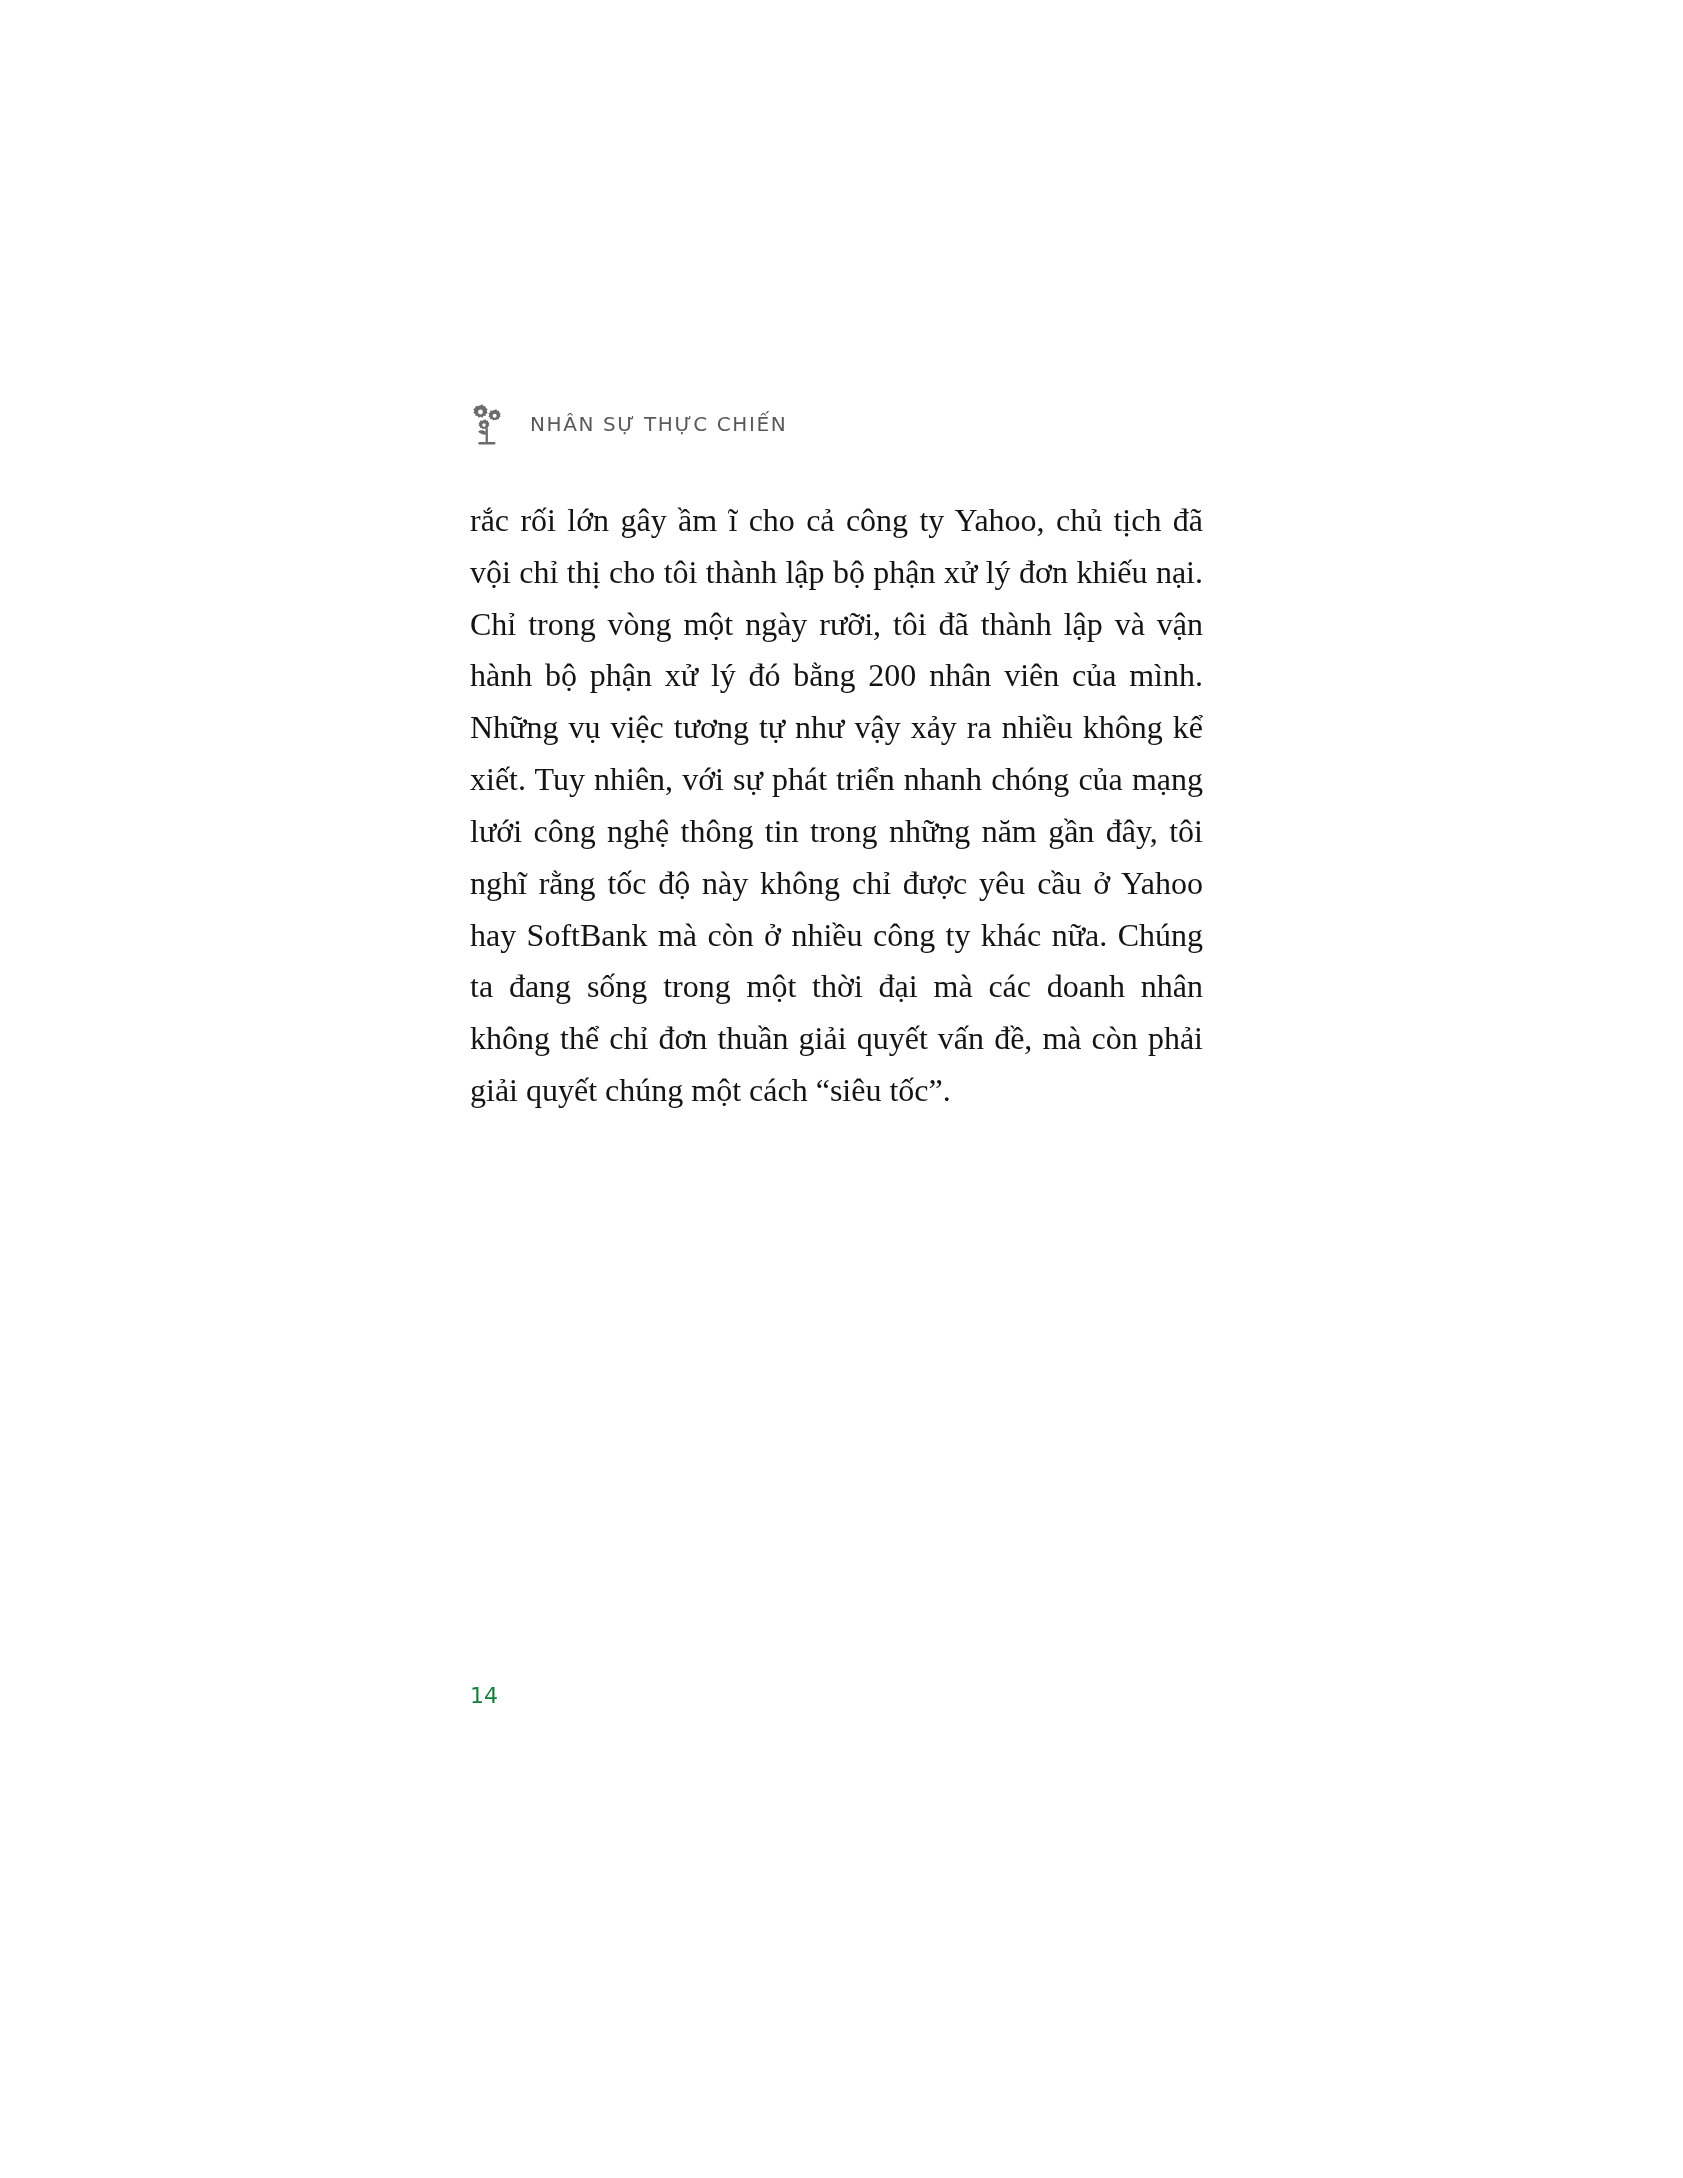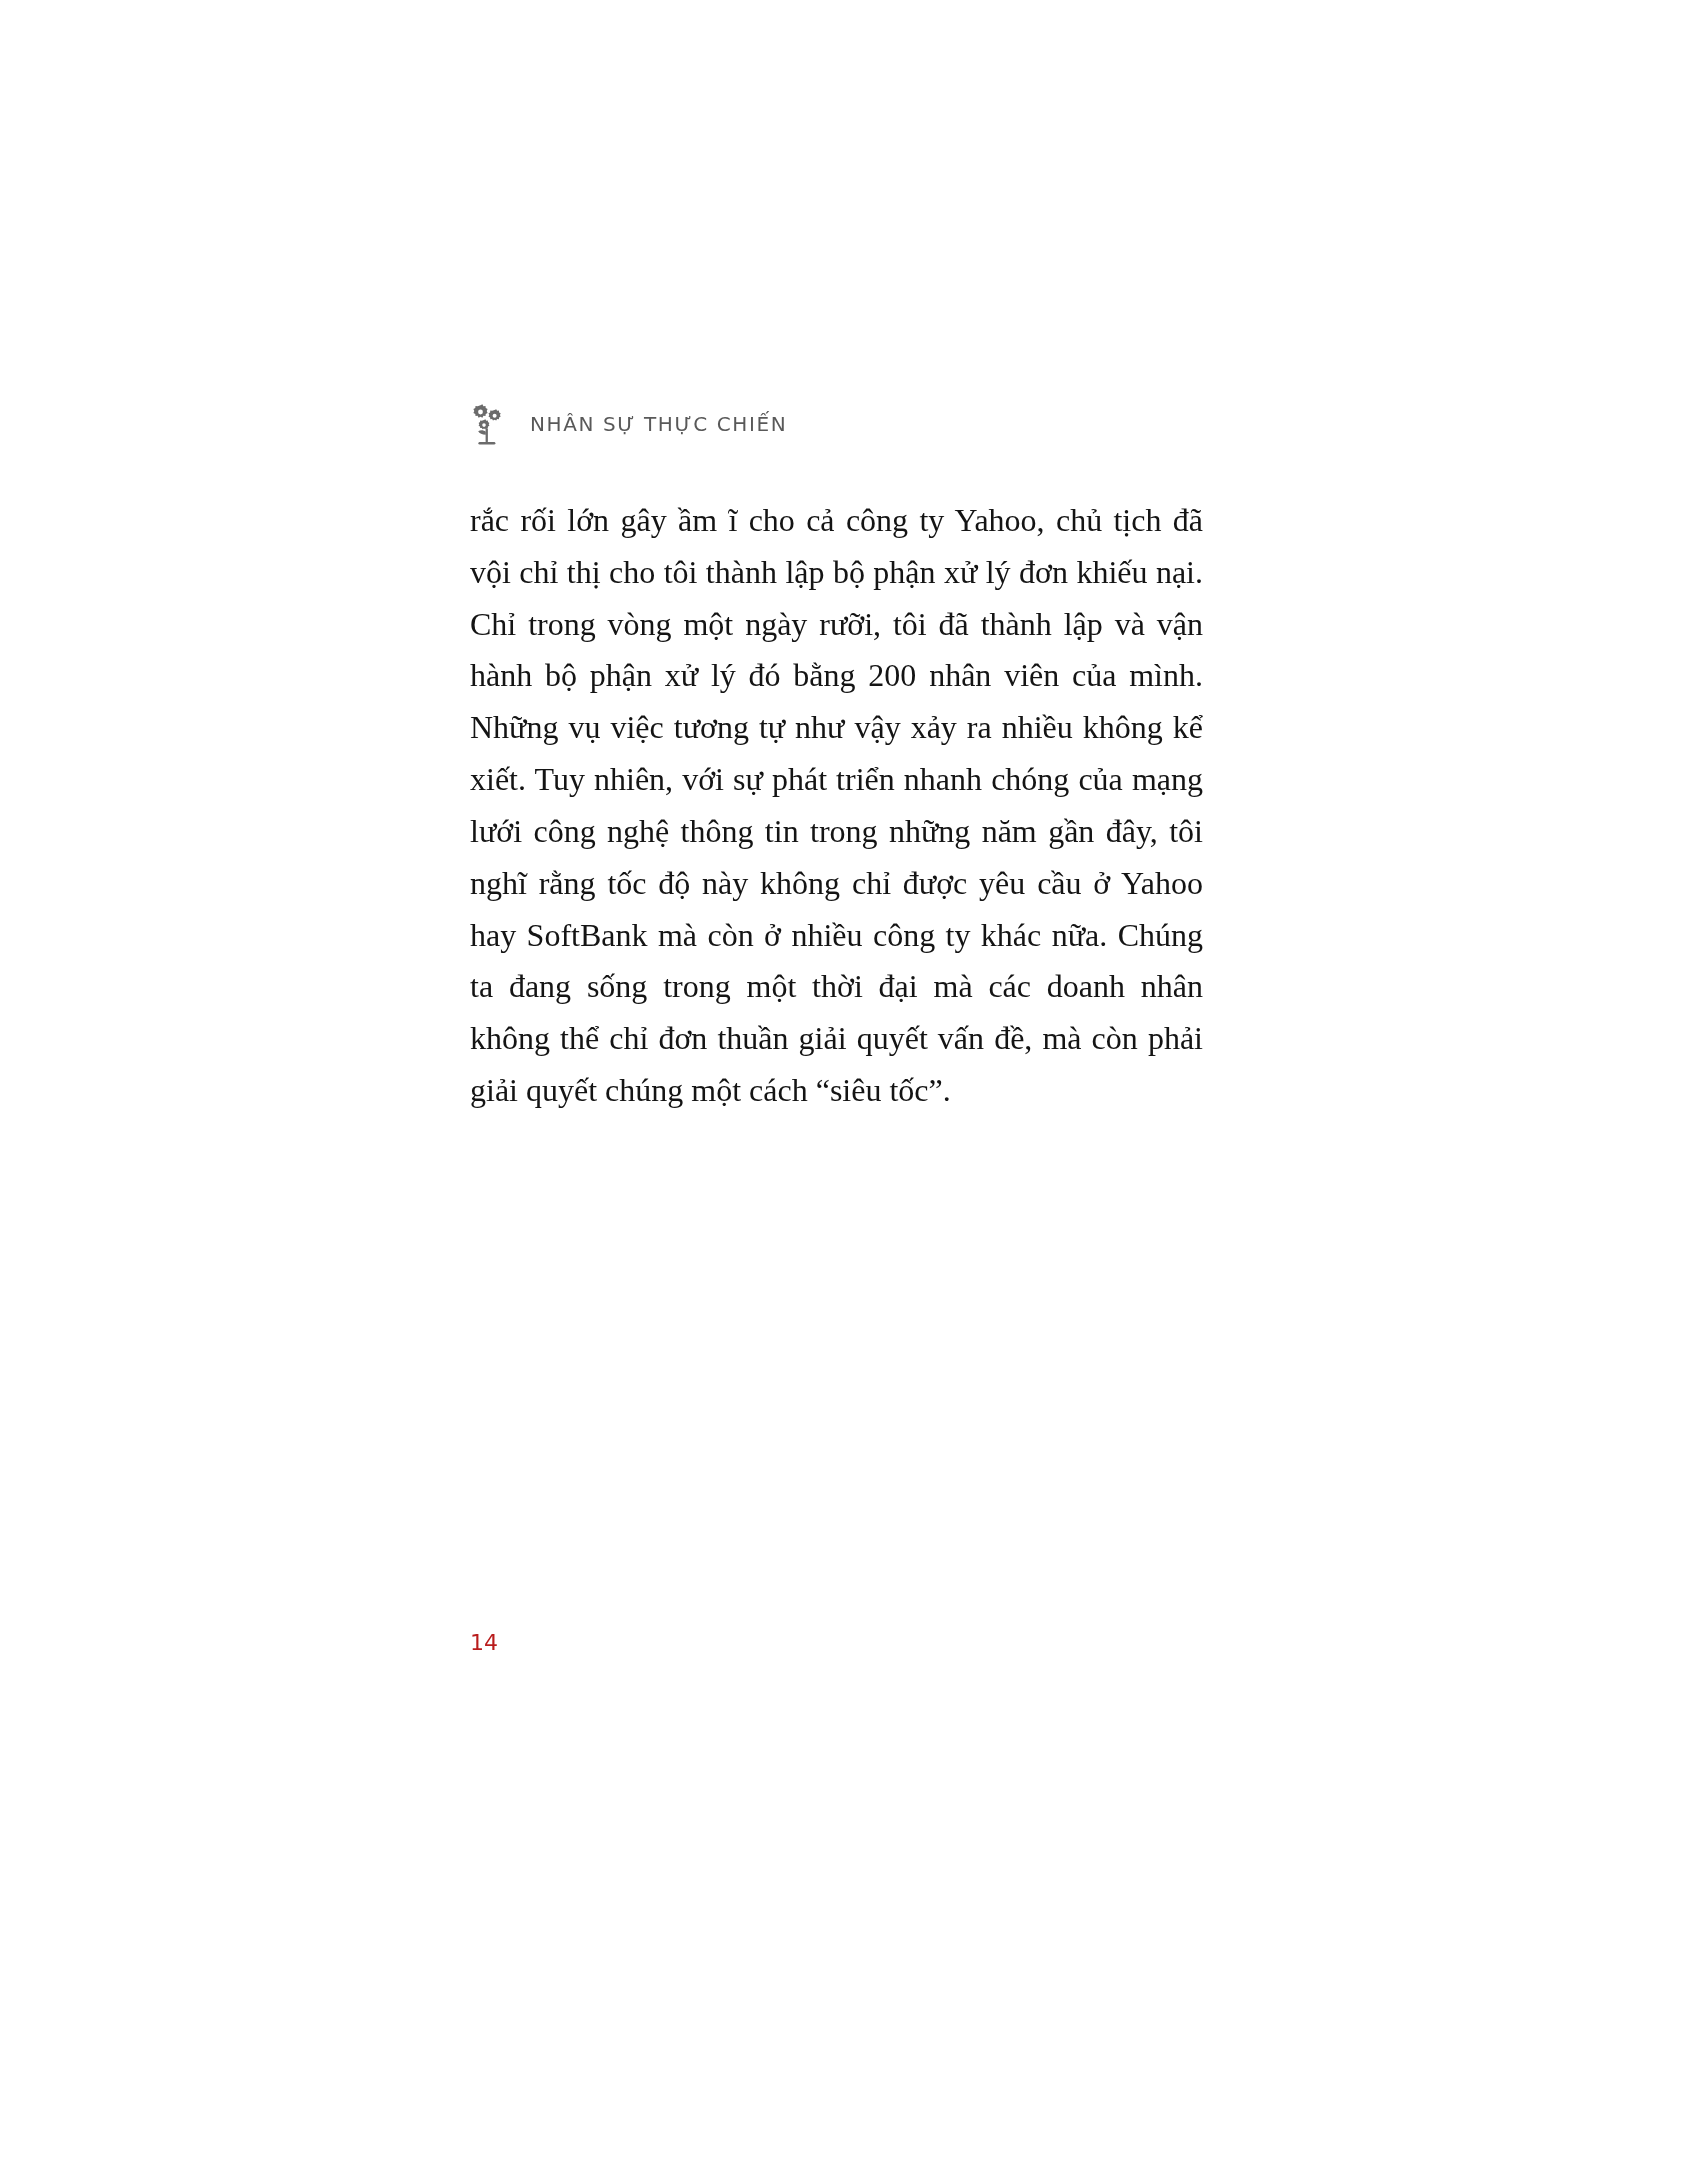--- a/index.html
+++ b/index.html
@@ -73,24 +73,24 @@
     letter-spacing: 1.3px;
     color: #111111;
     margin: 61px 0 51px 51px;
     width: 683px;
   }
 
   
   .folio {
     position: absolute;
     left: 470px;
-    top: 1630px;
+    top: 1683px;
     font-family: "DejaVu Sans", sans-serif;
     font-size: 22px;
-    color: #b91c1c;
+    color: #15803d;
   }
 </style>
 </head>
 <body>
 
 <div class="page">
 
   <div class="content">
 
     <div class="runhead">

